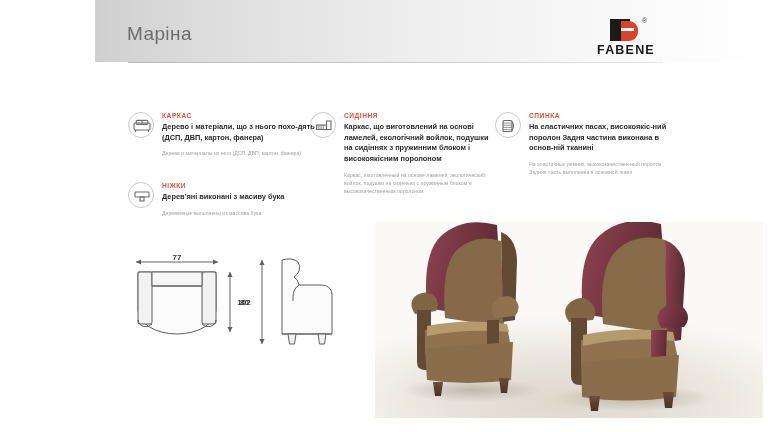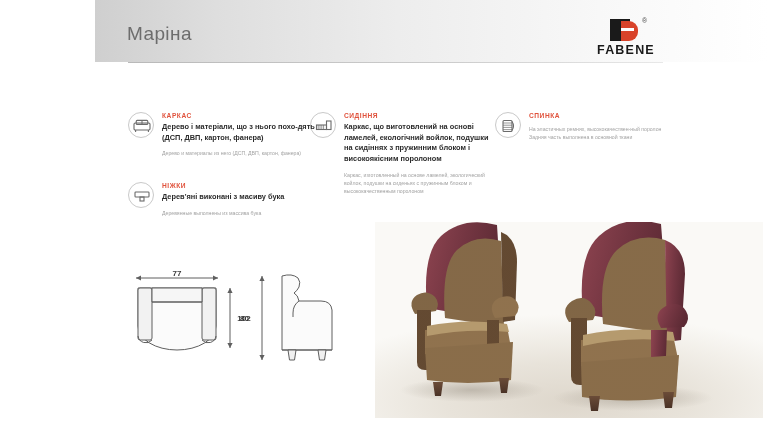--- a/index.html
+++ b/index.html
@@ -71,21 +71,21 @@
   .spec-sub {
     font-size: 5.2px; font-weight: 400; color: #a3a3a3; line-height: 1.5;
     margin-top: 7px;
   }
   .col1 { left: 128px; top: 112px; width: 200px; }
   .col1 .r2 { margin-top: 24px; }
   .col2 { left: 310px; top: 112px; width: 180px; }
   .col3 { left: 495px; top: 112px; width: 175px; }
 
   
-  .dims { position:absolute; left:132px; top:268px; width:230px; height:105px; }
+  .dims { position:absolute; left:132px; top:252px; width:230px; height:105px; }
   .dim-txt { font-size: 8px; font-weight: 700; color:#3a3a3a; }
 
   
   .photo {
     position: absolute; left: 375px; top: 222px; width: 388px; height: 196px;
     overflow: hidden;
   }
   .floor {
     position:absolute; left:0; top:0; width:100%; height:100%;
     background:
@@ -172,20 +172,21 @@
           <rect x="3" y="2.5" width="9" height="11" rx="1" fill="none" stroke="#6b6b6b" stroke-width="1.1"></rect>
           <line x1="3" y1="5" x2="12" y2="5" stroke="#6b6b6b" stroke-width=".7"></line>
           <line x1="3" y1="7.2" x2="12" y2="7.2" stroke="#6b6b6b" stroke-width=".7"></line>
           <line x1="3" y1="9.4" x2="12" y2="9.4" stroke="#6b6b6b" stroke-width=".7"></line>
           <line x1="3" y1="11.6" x2="12" y2="11.6" stroke="#6b6b6b" stroke-width=".7"></line>
           <path d="M12 3.5 q3 4.5 0 9" fill="none" stroke="#6b6b6b" stroke-width="1.1"></path>
         </svg>
       </div>
       <div class="spec-body">
         <div class="spec-label">СПИНКА</div>
+        <div class="spec-main">На еластичних пасах, високоякіс-ний поролон Задня частина виконана в основ-ній тканині</div>
         <div class="spec-sub">На эластичных ремнях, высококачествен-ный поролон Задняя часть выполнена в основной ткани</div>
       </div>
     </div>
   </div>
 
   <div class="dims">
     <svg width="230" height="105" viewBox="0 0 230 105">
 
       <g stroke="#5f5f5f" fill="none" stroke-width="1">
 

